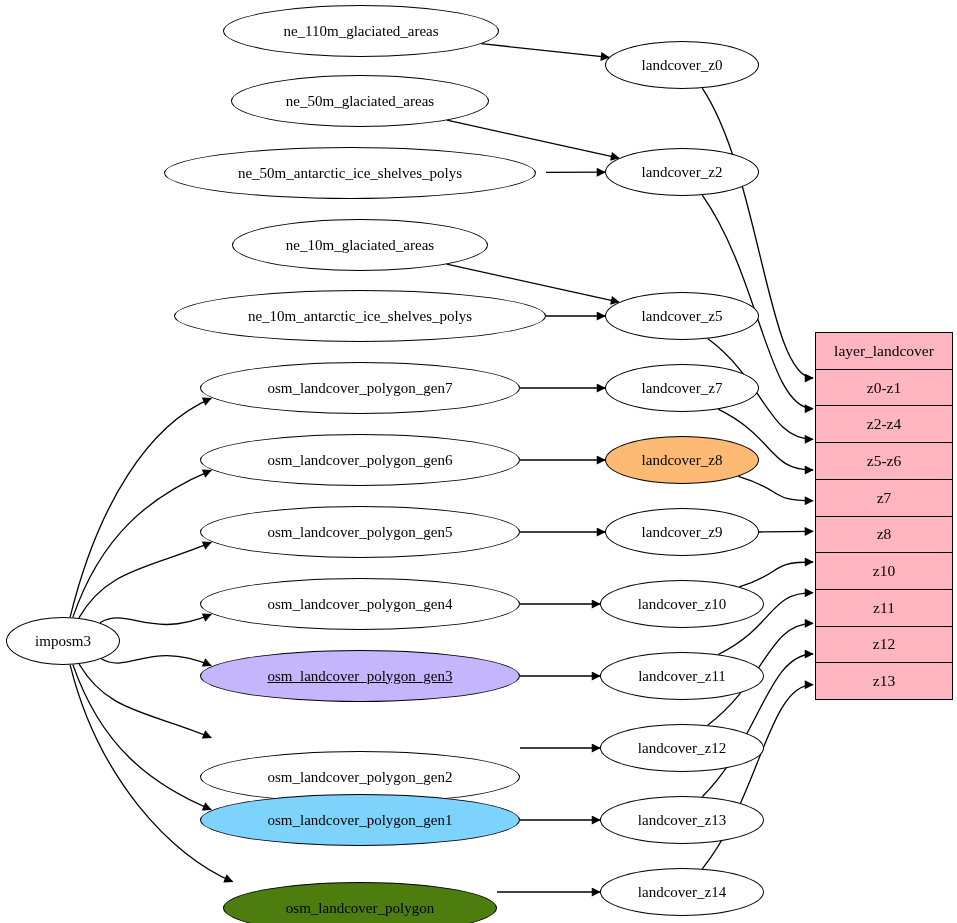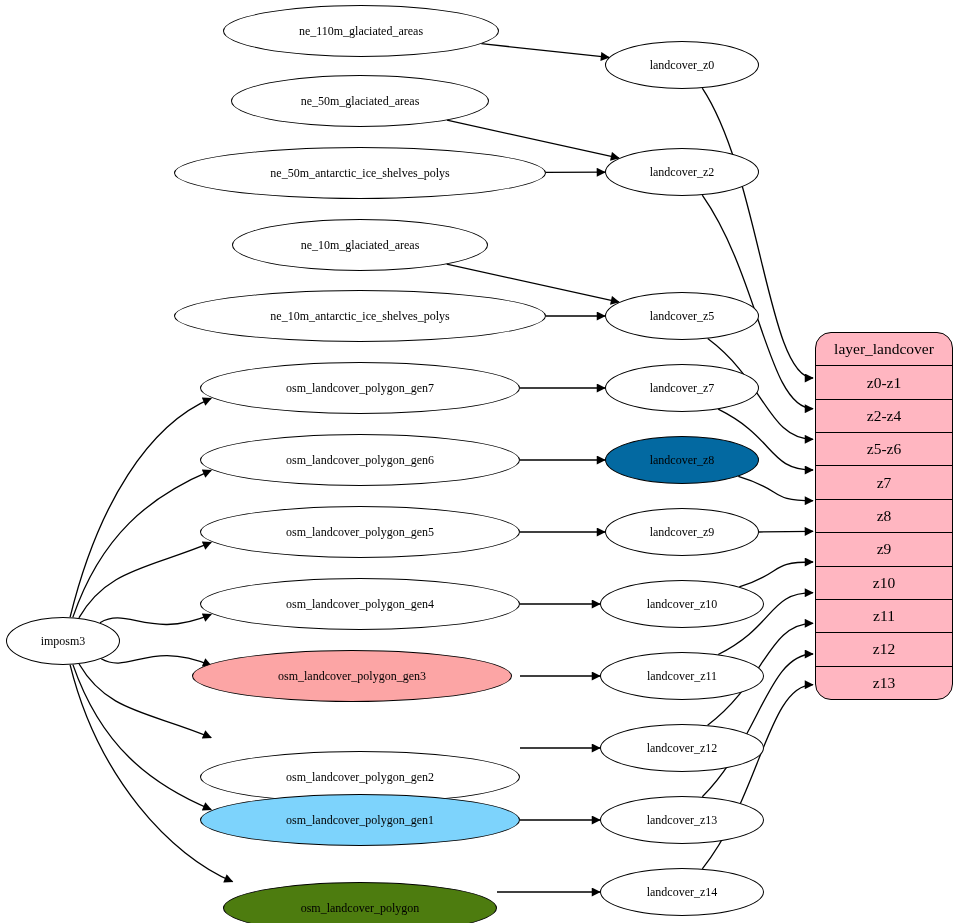--- a/index.html
+++ b/index.html
@@ -11,31 +11,31 @@
     overflow:hidden;
   }
   #edge-layer{position:absolute;left:0;top:0;width:957px;height:923px;z-index:1;}
   .node{
     position:absolute;
     box-sizing:border-box;
     border:1.4px solid #000;
     border-radius:50%;
     background:#fff;
     display:flex;align-items:center;justify-content:center;
-    font-size:12px;color:#000;
+    font-size:15px;color:#000;
     z-index:2;
     white-space:nowrap;
   }
   #zoom-table{
     position:absolute;
     left:815px;top:332px;width:138px;height:368px;
     box-sizing:border-box;
     background:var(--table-fill,#ffb6c1);
     border:1.4px solid #000;
-    border-radius:16px;
+    border-radius:0;
     overflow:hidden;
     display:flex;flex-direction:column;
     z-index:3;
   }
   .cell{
     flex:1;
     display:flex;align-items:center;justify-content:center;
     border-top:1.2px solid #000;
     font-size:15.5px;color:#000;
   }
@@ -84,50 +84,49 @@
         <path d="M707.6,725.2 C765.6,681.6 768.0,623.3 813.0,623.3" fill="none" stroke="#000000" stroke-width="1.3" marker-end="url(#arrow)"></path>
         <path d="M702.3,796.8 C760.3,738.7 768.0,654.0 813.0,654.0" fill="none" stroke="#000000" stroke-width="1.3" marker-end="url(#arrow)"></path>
         <path d="M702.3,868.8 C760.3,796.2 768.0,684.7 813.0,684.7" fill="none" stroke="#000000" stroke-width="1.3" marker-end="url(#arrow)"></path>
       </g>
   </svg>
 
   <div id="node-layer">
       <div class="node" style="left: 6px; top: 617px; width: 114px; height: 48px; background: rgb(255, 255, 255); border-color: rgb(0, 0, 0);">imposm3</div>
       <div class="node" style="left: 223px; top: 5px; width: 276px; height: 52px; background: rgb(255, 255, 255); border-color: rgb(0, 0, 0);">ne_110m_glaciated_areas</div>
       <div class="node" style="left: 231px; top: 75px; width: 258px; height: 52px; background: rgb(255, 255, 255); border-color: rgb(0, 0, 0);">ne_50m_glaciated_areas</div>
-      <div class="node" style="left: 174px; top: 147px; width: 372px; height: 52px; background: rgb(255, 255, 255); border-color: rgb(0, 0, 0);">ne_50m_antarctic_ice_shelves_polys</div>
+      <div class="node" style="left: 164px; top: 147px; width: 372px; height: 52px; background: rgb(255, 255, 255); border-color: rgb(0, 0, 0);">ne_50m_antarctic_ice_shelves_polys</div>
       <div class="node" style="left: 232px; top: 219px; width: 256px; height: 52px; background: rgb(255, 255, 255); border-color: rgb(0, 0, 0);">ne_10m_glaciated_areas</div>
       <div class="node" style="left: 174px; top: 290px; width: 372px; height: 52px; background: rgb(255, 255, 255); border-color: rgb(0, 0, 0);">ne_10m_antarctic_ice_shelves_polys</div>
       <div class="node" style="left: 200px; top: 362px; width: 320px; height: 52px; background: rgb(255, 255, 255); border-color: rgb(0, 0, 0);">osm_landcover_polygon_gen7</div>
       <div class="node" style="left: 200px; top: 434px; width: 320px; height: 52px; background: rgb(255, 255, 255); border-color: rgb(0, 0, 0);">osm_landcover_polygon_gen6</div>
       <div class="node" style="left: 200px; top: 506px; width: 320px; height: 52px; background: rgb(255, 255, 255); border-color: rgb(0, 0, 0); text-align: right;">osm_landcover_polygon_gen5</div>
       <div class="node" style="left: 200px; top: 578px; width: 320px; height: 52px; background: rgb(255, 255, 255); border-color: rgb(0, 0, 0);">osm_landcover_polygon_gen4</div>
-      <div class="node" style="left: 192px; top: 650px; width: 320px; height: 52px; background: #fca5a5; border-color: rgb(0, 0, 0);">osm_landcover_polygon_gen3</div>
+      <div class="node" style="left: 200px; top: 650px; width: 320px; height: 52px; background: #c4b5fd; border-color: rgb(0, 0, 0); text-decoration: underline;">osm_landcover_polygon_gen3</div>
       <div class="node" style="left: 200px; top: 751px; width: 320px; height: 52px; background: rgb(255, 255, 255); border-color: rgb(0, 0, 0);">osm_landcover_polygon_gen2</div>
       <div class="node" style="left: 200px; top: 794px; width: 320px; height: 52px; background: #7dd3fc; border-color: rgb(0, 0, 0);">osm_landcover_polygon_gen1</div>
       <div class="node" style="left: 223px; top: 882px; width: 274px; height: 52px; background: #4d7c0f; border-color: rgb(0, 0, 0);">osm_landcover_polygon</div>
       <div class="node" style="left: 605px; top: 41px; width: 154px; height: 48px; background: rgb(255, 255, 255); border-color: rgb(0, 0, 0);">landcover_z0</div>
       <div class="node" style="left: 605px; top: 148px; width: 154px; height: 48px; background: rgb(255, 255, 255); border-color: rgb(0, 0, 0);">landcover_z2</div>
       <div class="node" style="left: 605px; top: 292px; width: 154px; height: 48px; background: rgb(255, 255, 255); border-color: rgb(0, 0, 0);">landcover_z5</div>
       <div class="node" style="left: 605px; top: 364px; width: 154px; height: 48px; background: rgb(255, 255, 255); border-color: rgb(0, 0, 0);">landcover_z7</div>
-      <div class="node" style="left: 605px; top: 436px; width: 154px; height: 48px; background: #0369a1; border-color: rgb(0, 0, 0); text-align: right;">landcover_z8</div>
+      <div class="node" style="left: 605px; top: 436px; width: 154px; height: 48px; background: #fdba74; border-color: rgb(0, 0, 0); text-align: right;">landcover_z8</div>
       <div class="node" style="left: 605px; top: 508px; width: 154px; height: 48px; background: rgb(255, 255, 255); border-color: rgb(0, 0, 0);">landcover_z9</div>
       <div class="node" style="left: 600px; top: 580px; width: 164px; height: 48px; background: rgb(255, 255, 255); border-color: rgb(0, 0, 0);">landcover_z10</div>
       <div class="node" style="left: 600px; top: 652px; width: 164px; height: 48px; background: rgb(255, 255, 255); border-color: rgb(0, 0, 0);">landcover_z11</div>
       <div class="node" style="left: 600px; top: 724px; width: 164px; height: 48px; background: rgb(255, 255, 255); border-color: rgb(0, 0, 0);">landcover_z12</div>
       <div class="node" style="left: 600px; top: 796px; width: 164px; height: 48px; background: rgb(255, 255, 255); border-color: rgb(0, 0, 0);">landcover_z13</div>
       <div class="node" style="left: 600px; top: 868px; width: 164px; height: 48px; background: rgb(255, 255, 255); border-color: rgb(0, 0, 0);">landcover_z14</div>
     </div>
 
   <div id="zoom-table">
     <div class="cell" style="font-weight:normal;">layer_landcover</div>
     <div class="cell">z0-z1</div>
     <div class="cell">z2-z4</div>
     <div class="cell">z5-z6</div>
     <div class="cell">z7</div>
     <div class="cell">z8</div>
-    <div class="cell">z9</div>
     <div class="cell">z10</div>
     <div class="cell">z11</div>
     <div class="cell">z12</div>
     <div class="cell">z13</div>
   </div>
 </div>
 
 </body></html>

